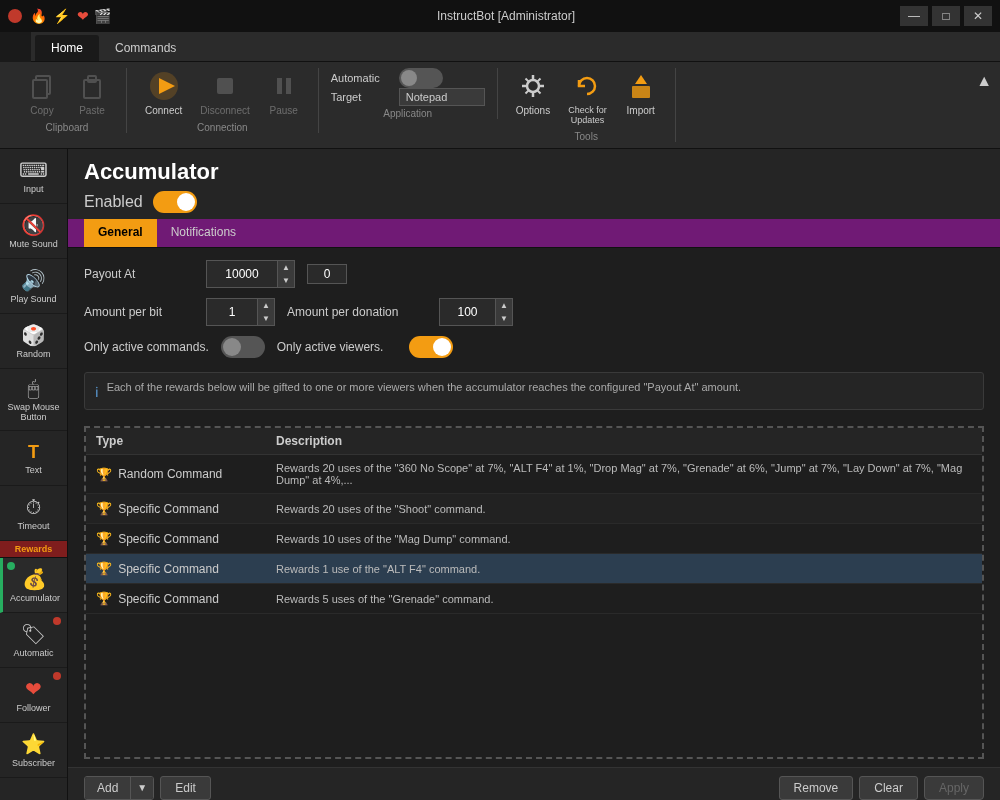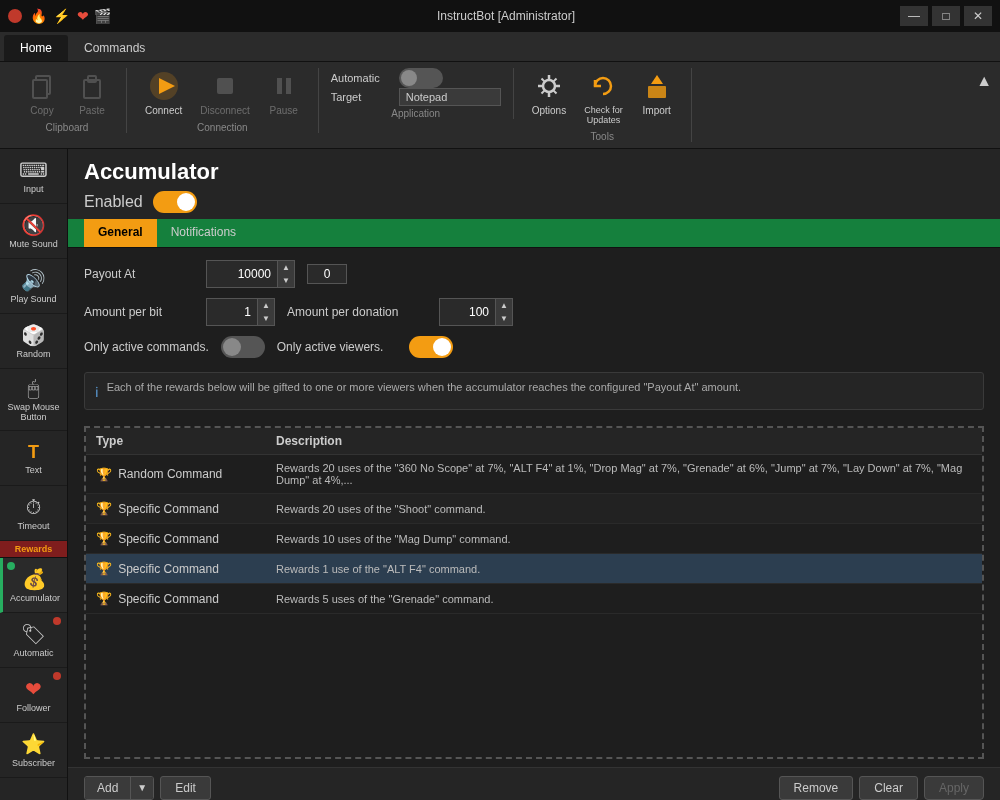--- a/index.html
+++ b/index.html
@@ -51,20 +51,21 @@
     }
 
     
     .menubar {
       background: #2b2b2b;
       height: 30px;
       display: flex;
       align-items: flex-end;
       padding: 0 4px;
       border-bottom: 1px solid #111;
+      margin-left: 31px;
     }
     .menu-tab {
       padding: 4px 16px;
       color: #ccc;
       cursor: pointer;
       border-top-left-radius: 3px;
       border-top-right-radius: 3px;
       font-size: 12px;
       background: transparent;
       border: none;
@@ -154,21 +155,21 @@
       transition: left 0.2s;
     }
     .select-box {
       background: #3a3a3a;
       border: 1px solid #555;
       color: #ccc;
       padding: 2px 20px 2px 6px;
       font-size: 11px;
       appearance: none;
       cursor: pointer;
-      width: 102px;
+      width: 86px;
     }
     .app-group-label { font-size: 10px; color: #888; text-align: center; margin-top: 2px; }
 
     
     .toolbar-tools-group {
       display: flex;
       flex-direction: column;
       align-items: center;
       padding: 0 12px;
       border-right: 1px solid #444;
@@ -285,21 +286,21 @@
       background: #fff;
       border-radius: 50%;
       position: absolute;
       top: 2px;
       right: 2px;
     }
 
     
     .content-tabs {
       display: flex;
-      background: #15803d;
+      background: #701a75;
       padding: 0 16px;
       border-bottom: 1px solid #111;
     }
     .content-tab {
       padding: 6px 14px;
       cursor: pointer;
       font-size: 12px;
       color: #ccc;
       border-bottom: 2px solid transparent;
     }
@@ -328,21 +329,21 @@
       border: 1px solid #555;
       background: #2a2a2a;
     }
     .num-input {
       width: 60px;
       background: #2a2a2a;
       border: none;
       color: #fff;
       padding: 2px 6px;
       font-size: 12px;
-      text-align: right;
+      text-align: center;
     }
     .num-spinners {
       display: flex;
       flex-direction: column;
       border-left: 1px solid #555;
     }
     .num-spinner {
       background: #3a3a3a;
       border: none;
       color: #ccc;

